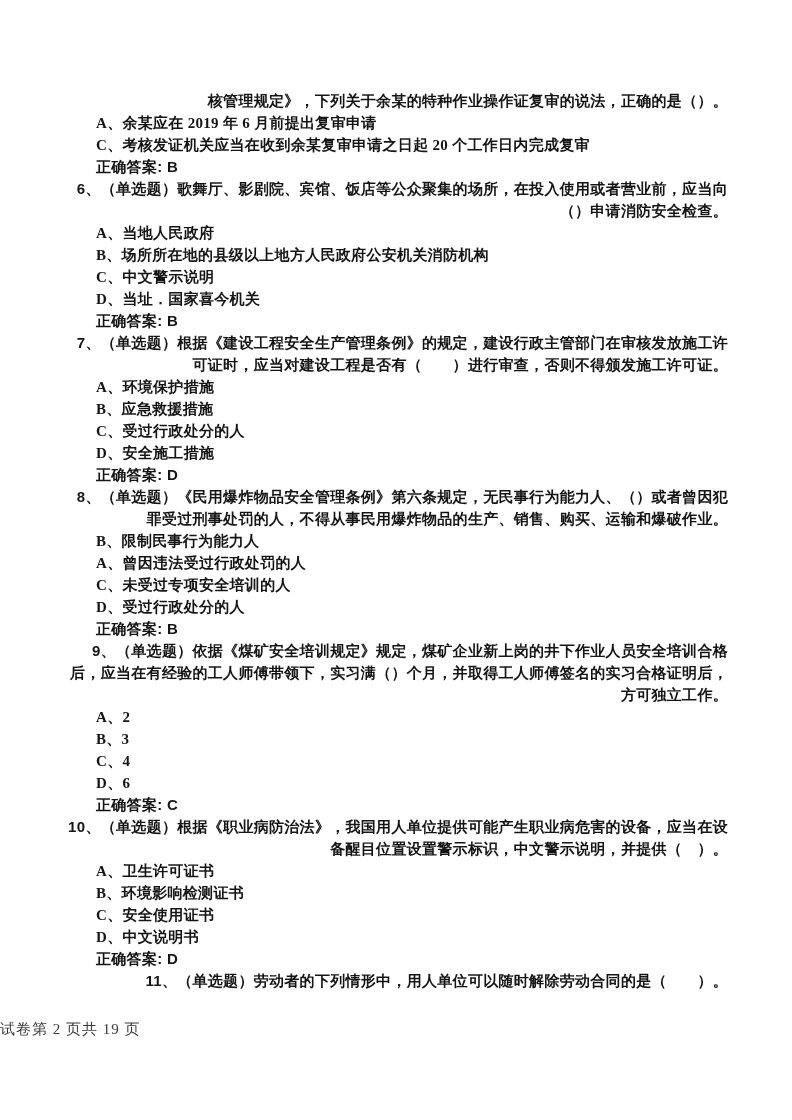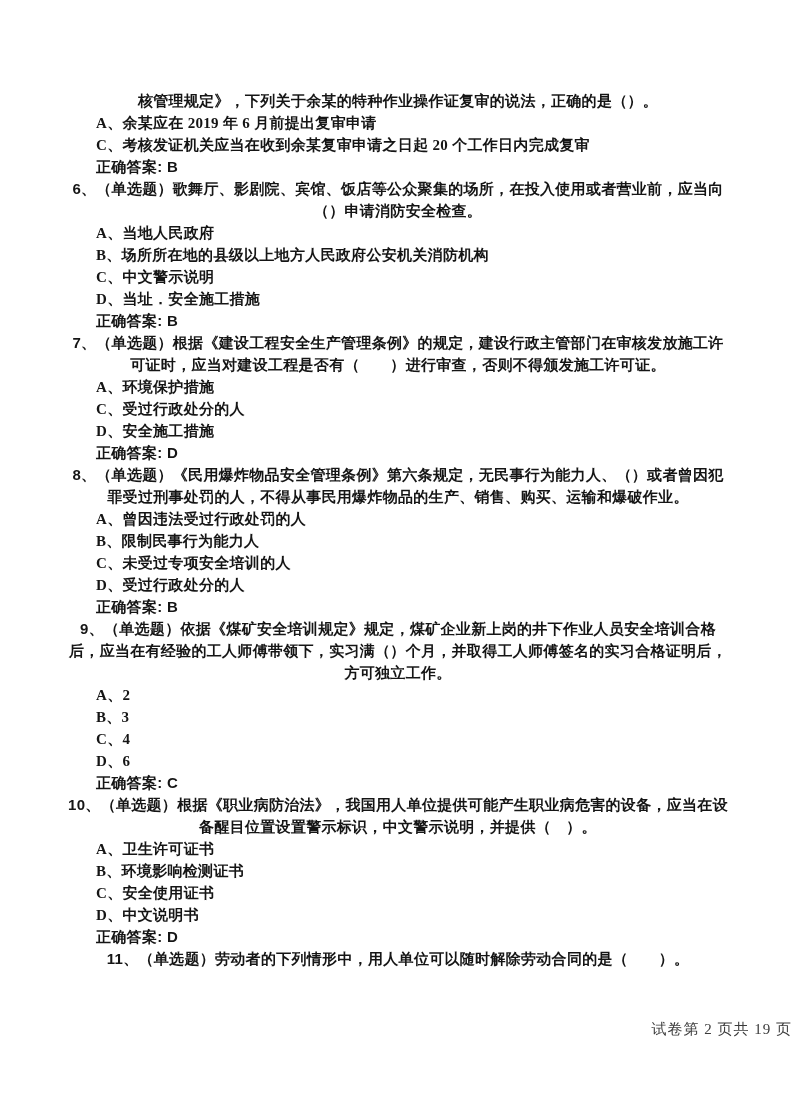--- a/index.html
+++ b/index.html
@@ -17,29 +17,29 @@
     position: absolute;
     top: 90px;
     left: 68px;
     width: 660px;
     font-size: 15px;
     line-height: 22px;
     font-weight: bold;
     letter-spacing: 0.3px;
   }
   .question-block { margin: 0; }
-  .stem { text-align: center; }
+  .stem { text-align: right; }
   .option { padding-left: 28px; font-family: Liberation Serif, serif; }
   .answer { padding-left: 28px; }
   .page-footer {
     position: absolute;
     top: 1020px;
     left: 0;
     width: 100%;
-    text-align: right;
+    text-align: left;
     font-family: "Liberation Serif", "DejaVu Serif", serif;
     font-weight: normal;
     font-size: 15px;
     color: #3a3a3a;
     letter-spacing: 1px;
   }
 </style>
 </head>
 <body>
 
@@ -51,36 +51,37 @@
       <p class="option">A、余某应在 2019 年 6 月前提出复审申请</p>
       <p class="option">C、考核发证机关应当在收到余某复审申请之日起 20 个工作日内完成复审</p>
       <p class="answer">正确答案: B</p>
     </section>
 
     <section class="question-block">
       <p class="stem">6、（单选题）歌舞厅、影剧院、宾馆、饭店等公众聚集的场所，在投入使用或者营业前，应当向（）申请消防安全检查。</p>
       <p class="option">A、当地人民政府</p>
       <p class="option">B、场所所在地的县级以上地方人民政府公安机关消防机构</p>
       <p class="option">C、中文警示说明</p>
-      <p class="option">D、当址．安全施工措施</p>
+      <p class="option">D、当址．国家喜今机关</p>
       <p class="answer">正确答案: B</p>
     </section>
 
     <section class="question-block">
       <p class="stem">7、（单选题）根据《建设工程安全生产管理条例》的规定，建设行政主管部门在审核发放施工许可证时，应当对建设工程是否有（　　）进行审查，否则不得颁发施工许可证。</p>
       <p class="option">A、环境保护措施</p>
+      <p class="option">B、应急救援措施</p>
       <p class="option">C、受过行政处分的人</p>
       <p class="option">D、安全施工措施</p>
       <p class="answer">正确答案: D</p>
     </section>
 
     <section class="question-block">
       <p class="stem">8、（单选题）《民用爆炸物品安全管理条例》第六条规定，无民事行为能力人、（）或者曾因犯罪受过刑事处罚的人，不得从事民用爆炸物品的生产、销售、购买、运输和爆破作业。</p>
+      <p class="option">B、限制民事行为能力人</p>
       <p class="option">A、曾因违法受过行政处罚的人</p>
-      <p class="option">B、限制民事行为能力人</p>
       <p class="option">C、未受过专项安全培训的人</p>
       <p class="option">D、受过行政处分的人</p>
       <p class="answer">正确答案: B</p>
     </section>
 
     <section class="question-block">
       <p class="stem">9、（单选题）依据《煤矿安全培训规定》规定，煤矿企业新上岗的井下作业人员安全培训合格后，应当在有经验的工人师傅带领下，实习满（）个月，并取得工人师傅签名的实习合格证明后，方可独立工作。</p>
       <p class="option">A、2</p>
       <p class="option">B、3</p>
       <p class="option">C、4</p>

